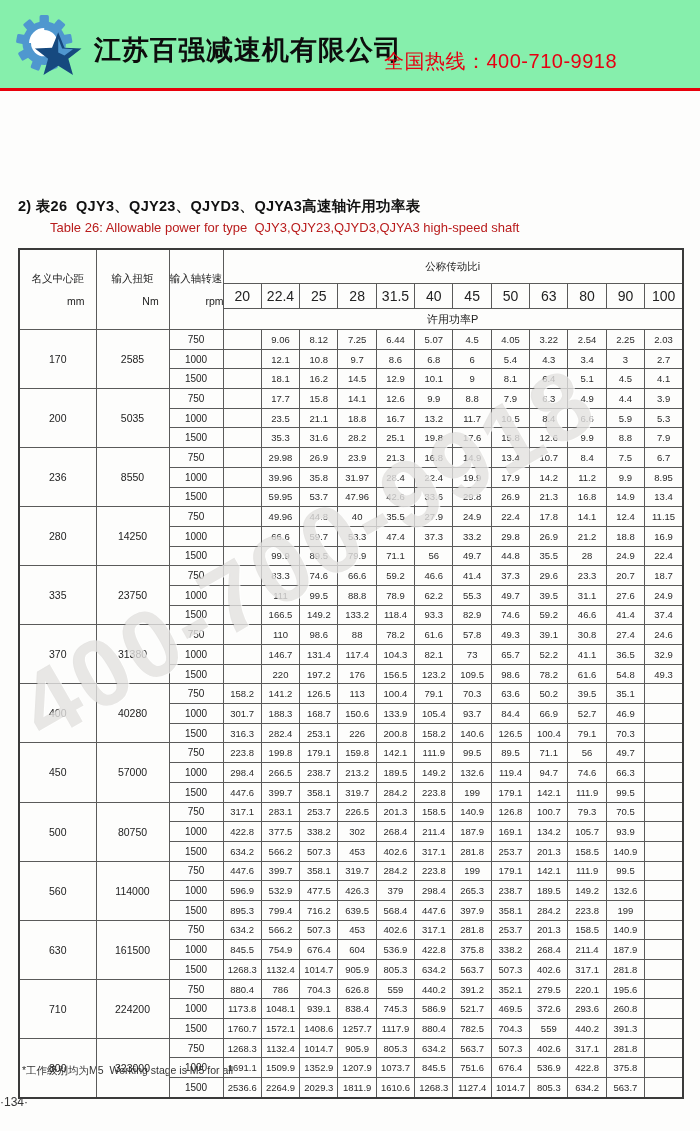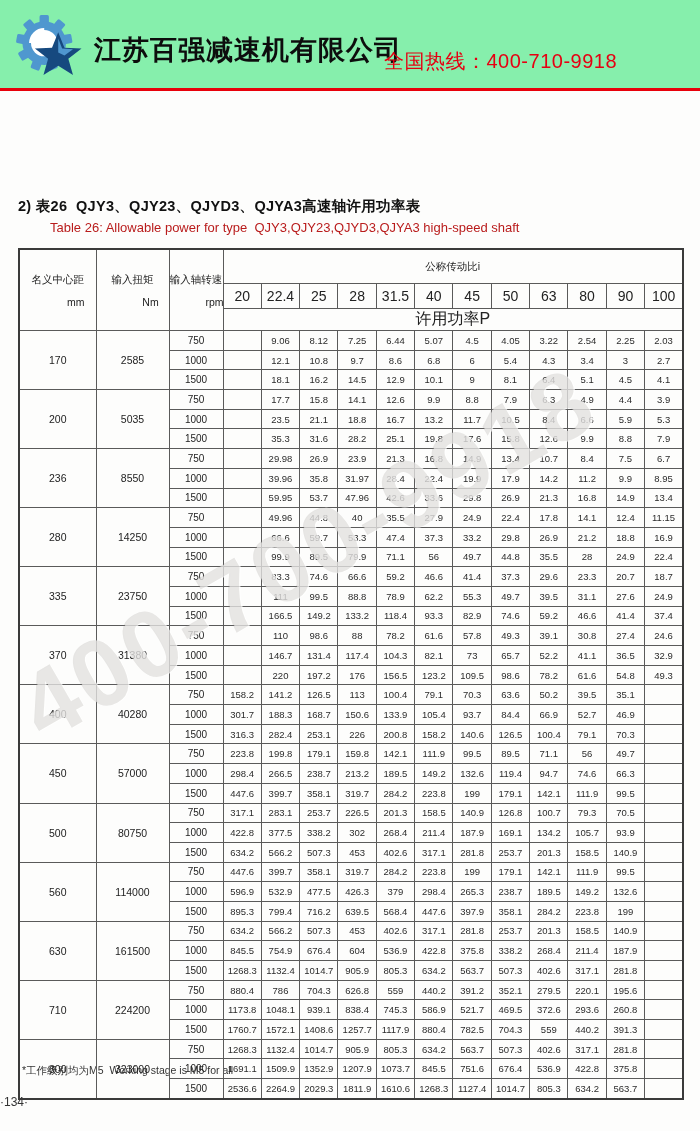--- a/index.html
+++ b/index.html
@@ -51,21 +51,21 @@
     text-align:center;vertical-align:middle;
     padding:0;font-weight:400;
   }
   table.pwr{border:2px solid #3a3a3a;}
   thead th{color:#222;}
   .hd-left{font-size:10.5px;}
   .hd-left .l1{display:block;margin-bottom:9px;}
   .hd-left .l2{display:block;padding-left:36px;}
   .hd-band{font-size:10.5px;height:33px;}
   .hd-ratio{font-size:14px;height:24px;}
-  .hd-power{font-size:16px;height:20px;}
+  .hd-power{font-size:11px;height:20px;}
   tbody td{height:18.7px;font-size:9.5px;color:#2b2b2b;}
   td.c-center,td.c-torque{font-size:10.5px;color:#222;}
   td.c-rpm{font-size:10px;color:#222;}
   tr.group-start td{border-top:1.6px solid #333;}
   
   .footnote{
     position:absolute;left:22px;top:1064px;
     font-size:10.5px;color:#333;white-space:pre;
   }
   .pageno{

